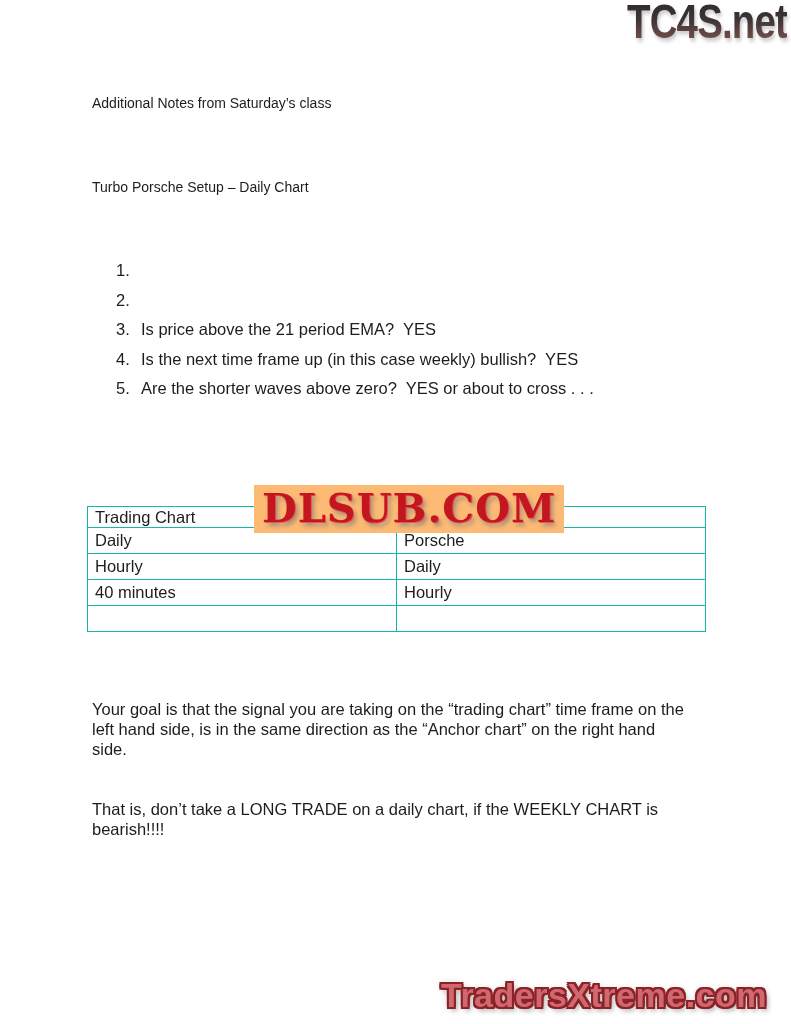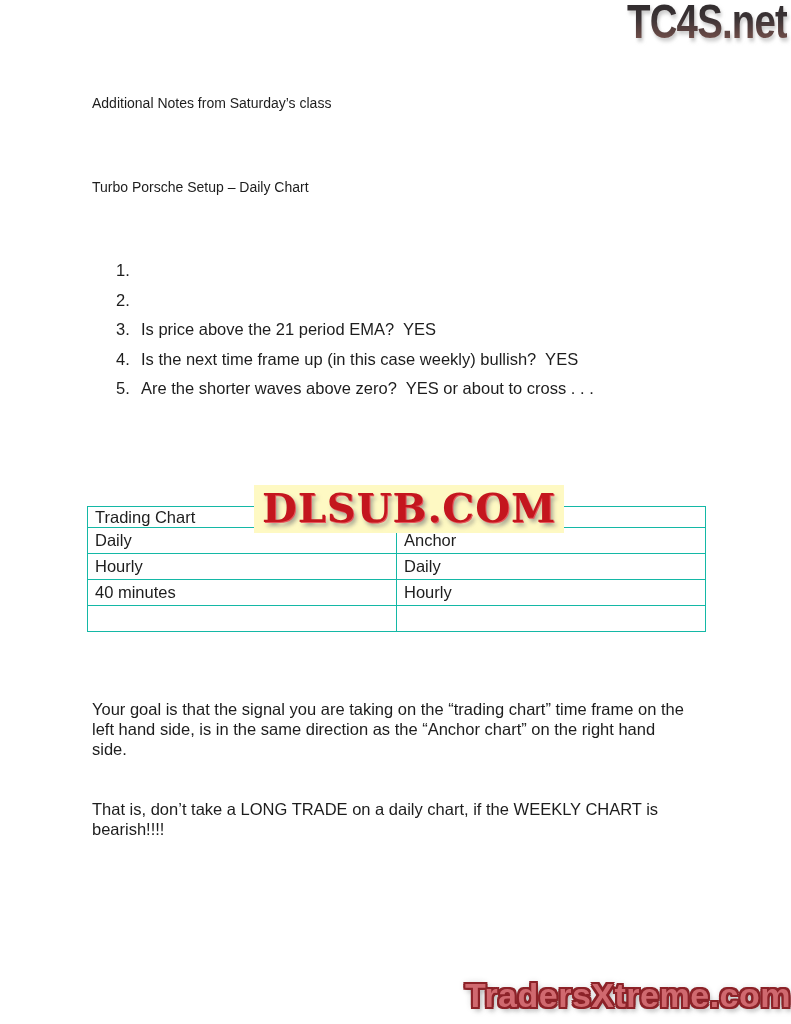--- a/index.html
+++ b/index.html
@@ -46,39 +46,39 @@
   .tf-table td {
     border:1px solid #14b8a6;
     height:25px; padding:0 4px 0 7px;
     vertical-align:middle; overflow:hidden; white-space:nowrap;
   }
   .tf-table tr.hdr td { height:20px; }
 
   
   .dlsub-watermark {
     position:absolute; left:254px; top:485px;
-    background:#fef9c3;
+    background:#fdba74;
     padding:1px 8px 3px 8px;
     font-family:"DejaVu Serif", serif;
     font-weight:bold; font-size:40px; line-height:44px; letter-spacing:1px;
     color:#c4161e;
     text-shadow:1px 1px 0 #e8565c, 3px 4px 4px rgba(120,120,120,0.65);
     white-space:nowrap;
   }
 
   .para {
     position:absolute; left:92px; width:594px;
     font-size:16.5px; line-height:20px; white-space:pre-wrap;
   }
   .para-goal { top:699px; }
   .para-warning { top:799px; }
 
   
   .txtreme-logo {
-    position:absolute; top:976px; right:0;
+    position:absolute; top:976px; right:24px;
     font-size:34px; font-weight:800; letter-spacing:0.5px;
     color:#d0696f;
     text-shadow:
       -2px -2px 0 #8c2228, 2px -2px 0 #8c2228, -2px 2px 0 #8c2228, 2px 2px 0 #8c2228,
       -2px 0 0 #8c2228, 2px 0 0 #8c2228, 0 -2px 0 #8c2228, 0 2px 0 #8c2228,
       0 0 7px rgba(180,180,180,0.95),
       3px 4px 5px rgba(130,130,130,0.65);
     white-space:nowrap;
   }
 </style>
@@ -115,21 +115,21 @@
   </div>
 
   <table class="tf-table">
     <tbody>
         <tr class="hdr">
       <td>Trading Chart</td>
       <td></td>
     </tr>
     <tr>
       <td>Daily</td>
-      <td>Anchor</td>
+      <td>Porsche</td>
     </tr>
     <tr>
       <td>Hourly</td>
       <td>Daily</td>
     </tr>
     <tr>
       <td>40 minutes</td>
       <td>Hourly</td>
     </tr>
     <tr>

